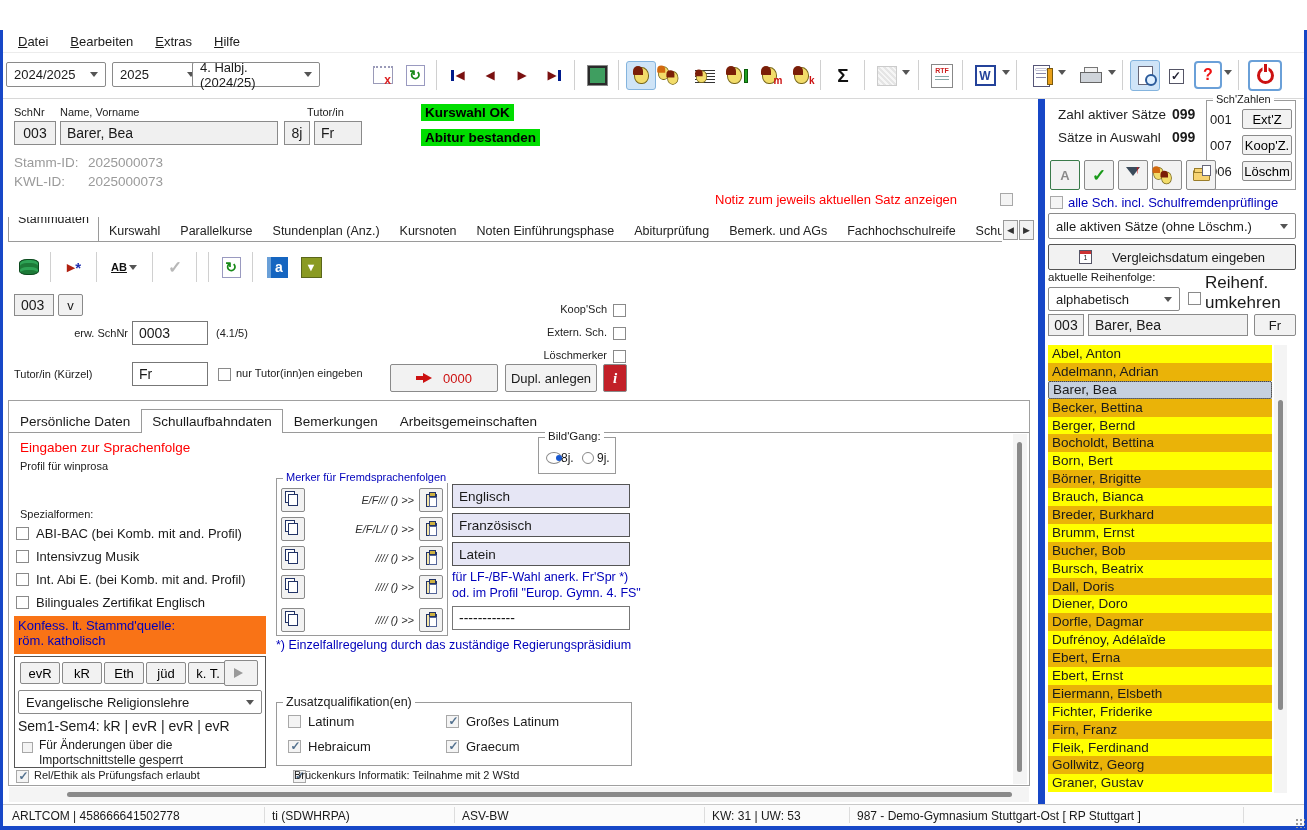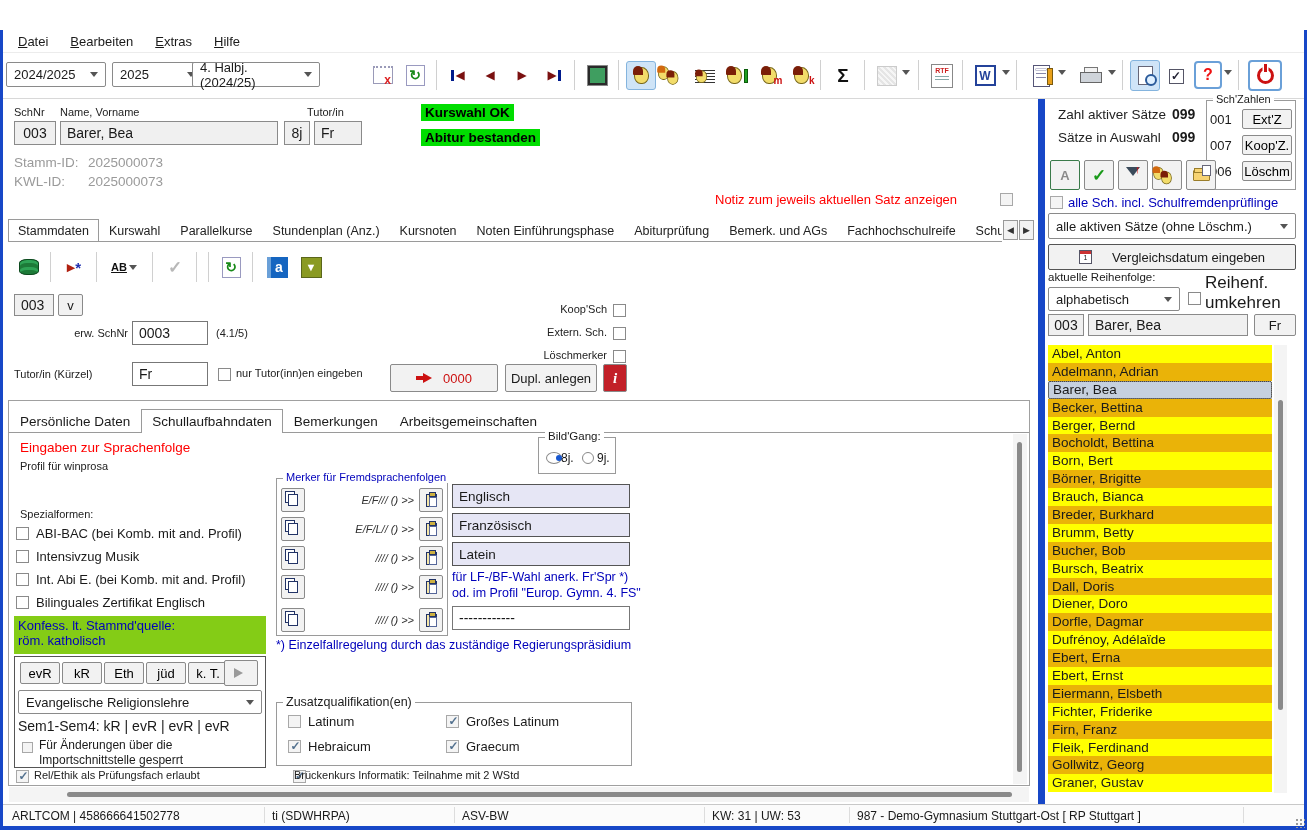--- a/index.html
+++ b/index.html
@@ -66,21 +66,21 @@
 .fgray{background:#f0f0f0;border:1px solid #8a8a8a;display:flex;align-items:center;padding:0 6px;font-size:14px}
 .fwhite{background:#fff;border:1px solid #777;display:flex;align-items:center;padding:0 6px;font-size:14px}
 .flav{background:#e6e6f5;border:1px solid #555;display:flex;align-items:center;padding:0 6px;font-size:13.5px}
 .badge{background:#00dd00;color:#000;font-weight:bold;font-size:13.5px;padding:1px 4px;white-space:nowrap}
 .gray-id{color:#9a9a9a;font-size:13.5px;white-space:nowrap}
 .red{color:#f00}
 .bluetx{color:#0000bb}
 
 .tabstrip{display:flex;align-items:flex-end;overflow:hidden;border-bottom:1px solid #9a9a9a;background:#fff}
 .tab{padding:4px 9px 3px;font-size:12.5px;border:1px solid transparent;border-bottom:none;white-space:nowrap;color:#222}
-.tab.active{border-color:#9a9a9a;background:#fff;position:relative;top:1px;padding-bottom:4px}
+.tab.active{border-color:#9a9a9a;background:#fff;position:relative;top:1px;padding-bottom:16px}
 .tscroll{width:15px;height:20px;background:#f2f2f2;border:1px solid #999;display:flex;align-items:center;justify-content:center;font-size:9px;color:#333}
 .itabstrip{display:flex;align-items:flex-end;border-bottom:1px solid #9a9a9a;background:#fff}
 .itab{padding:4px 10px 3px;font-size:13.5px;border:1px solid transparent;border-bottom:none;white-space:nowrap}
 .itab.active{border-color:#9a9a9a;position:relative;top:1px;padding-bottom:4px;background:#fff}
 
 .btn{background:#f2f2f2;border:1px solid #8a8a8a;display:flex;align-items:center;justify-content:center;font-size:13px;border-radius:2px;white-space:nowrap}
 .chk{width:13px;height:13px;border:1px solid #8a8a8a;background:#fff;display:inline-block;flex:none}
 .chk.checked{position:relative}
 .chk.checked::after{content:"✓";position:absolute;left:0;top:-2px;width:13px;text-align:center;color:#52708e;font-weight:bold;font-size:12px}
 .chk.dis{background:#f4f4f4;border-color:#a8a8a8}
@@ -389,21 +389,21 @@
       </div>
       <div class="chkrow">
         <span class="chk"></span>
         <span class="lbl">Bilinguales Zertifikat Englisch</span>
       </div>
       <div class="chkrow">
         <span class="chk"></span>
         <span class="lbl">AbiStat (Italienisch)</span>
       </div>
     </div>
-  <div class="abs" style="left:14px;top:616px;width:252px;height:38px;background:#84cc16">
+  <div class="abs" style="left:14px;top:616px;width:252px;height:38px;background:#f97316">
     <div class="bluetx" style="padding:2px 4px 0">Konfess. lt. Stammd'quelle:</div>
     <div class="bluetx" style="padding:0 4px">röm. katholisch</div>
   </div>
 
   
   <div class="abs" style="left:14px;top:656px;width:252px;height:112px;border:1px solid #555"></div>
   <div class="abs" style="left:20px;top:662px;display:flex;gap:2px">
       <button class="btn" style="width: 40px; height: 22px;">evR</button>
       <button class="btn" style="width: 40px; height: 22px;">kR</button>
       <button class="btn" style="width: 40px; height: 22px;">Eth</button>
@@ -587,21 +587,21 @@
       <div class="stu y">Abel, Anton</div>
       <div class="stu w">Adelmann, Adrian</div>
       <div class="stu sel">Barer, Bea</div>
       <div class="stu w">Becker, Bettina</div>
       <div class="stu y">Berger, Bernd</div>
       <div class="stu w">Bocholdt, Bettina</div>
       <div class="stu y">Born, Bert</div>
       <div class="stu w">Börner, Brigitte</div>
       <div class="stu y">Brauch, Bianca</div>
       <div class="stu w">Breder, Burkhard</div>
-      <div class="stu y">Brumm, Betty</div>
+      <div class="stu y">Brumm, Ernst</div>
       <div class="stu w">Bucher, Bob</div>
       <div class="stu y">Bursch, Beatrix</div>
       <div class="stu w">Dall, Doris</div>
       <div class="stu y">Diener, Doro</div>
       <div class="stu w">Dorfle, Dagmar</div>
       <div class="stu y">Dufrénoy, Adélaïde</div>
       <div class="stu w">Ebert, Erna</div>
       <div class="stu y">Ebert, Ernst</div>
       <div class="stu w">Eiermann, Elsbeth</div>
       <div class="stu y">Fichter, Friderike</div>

